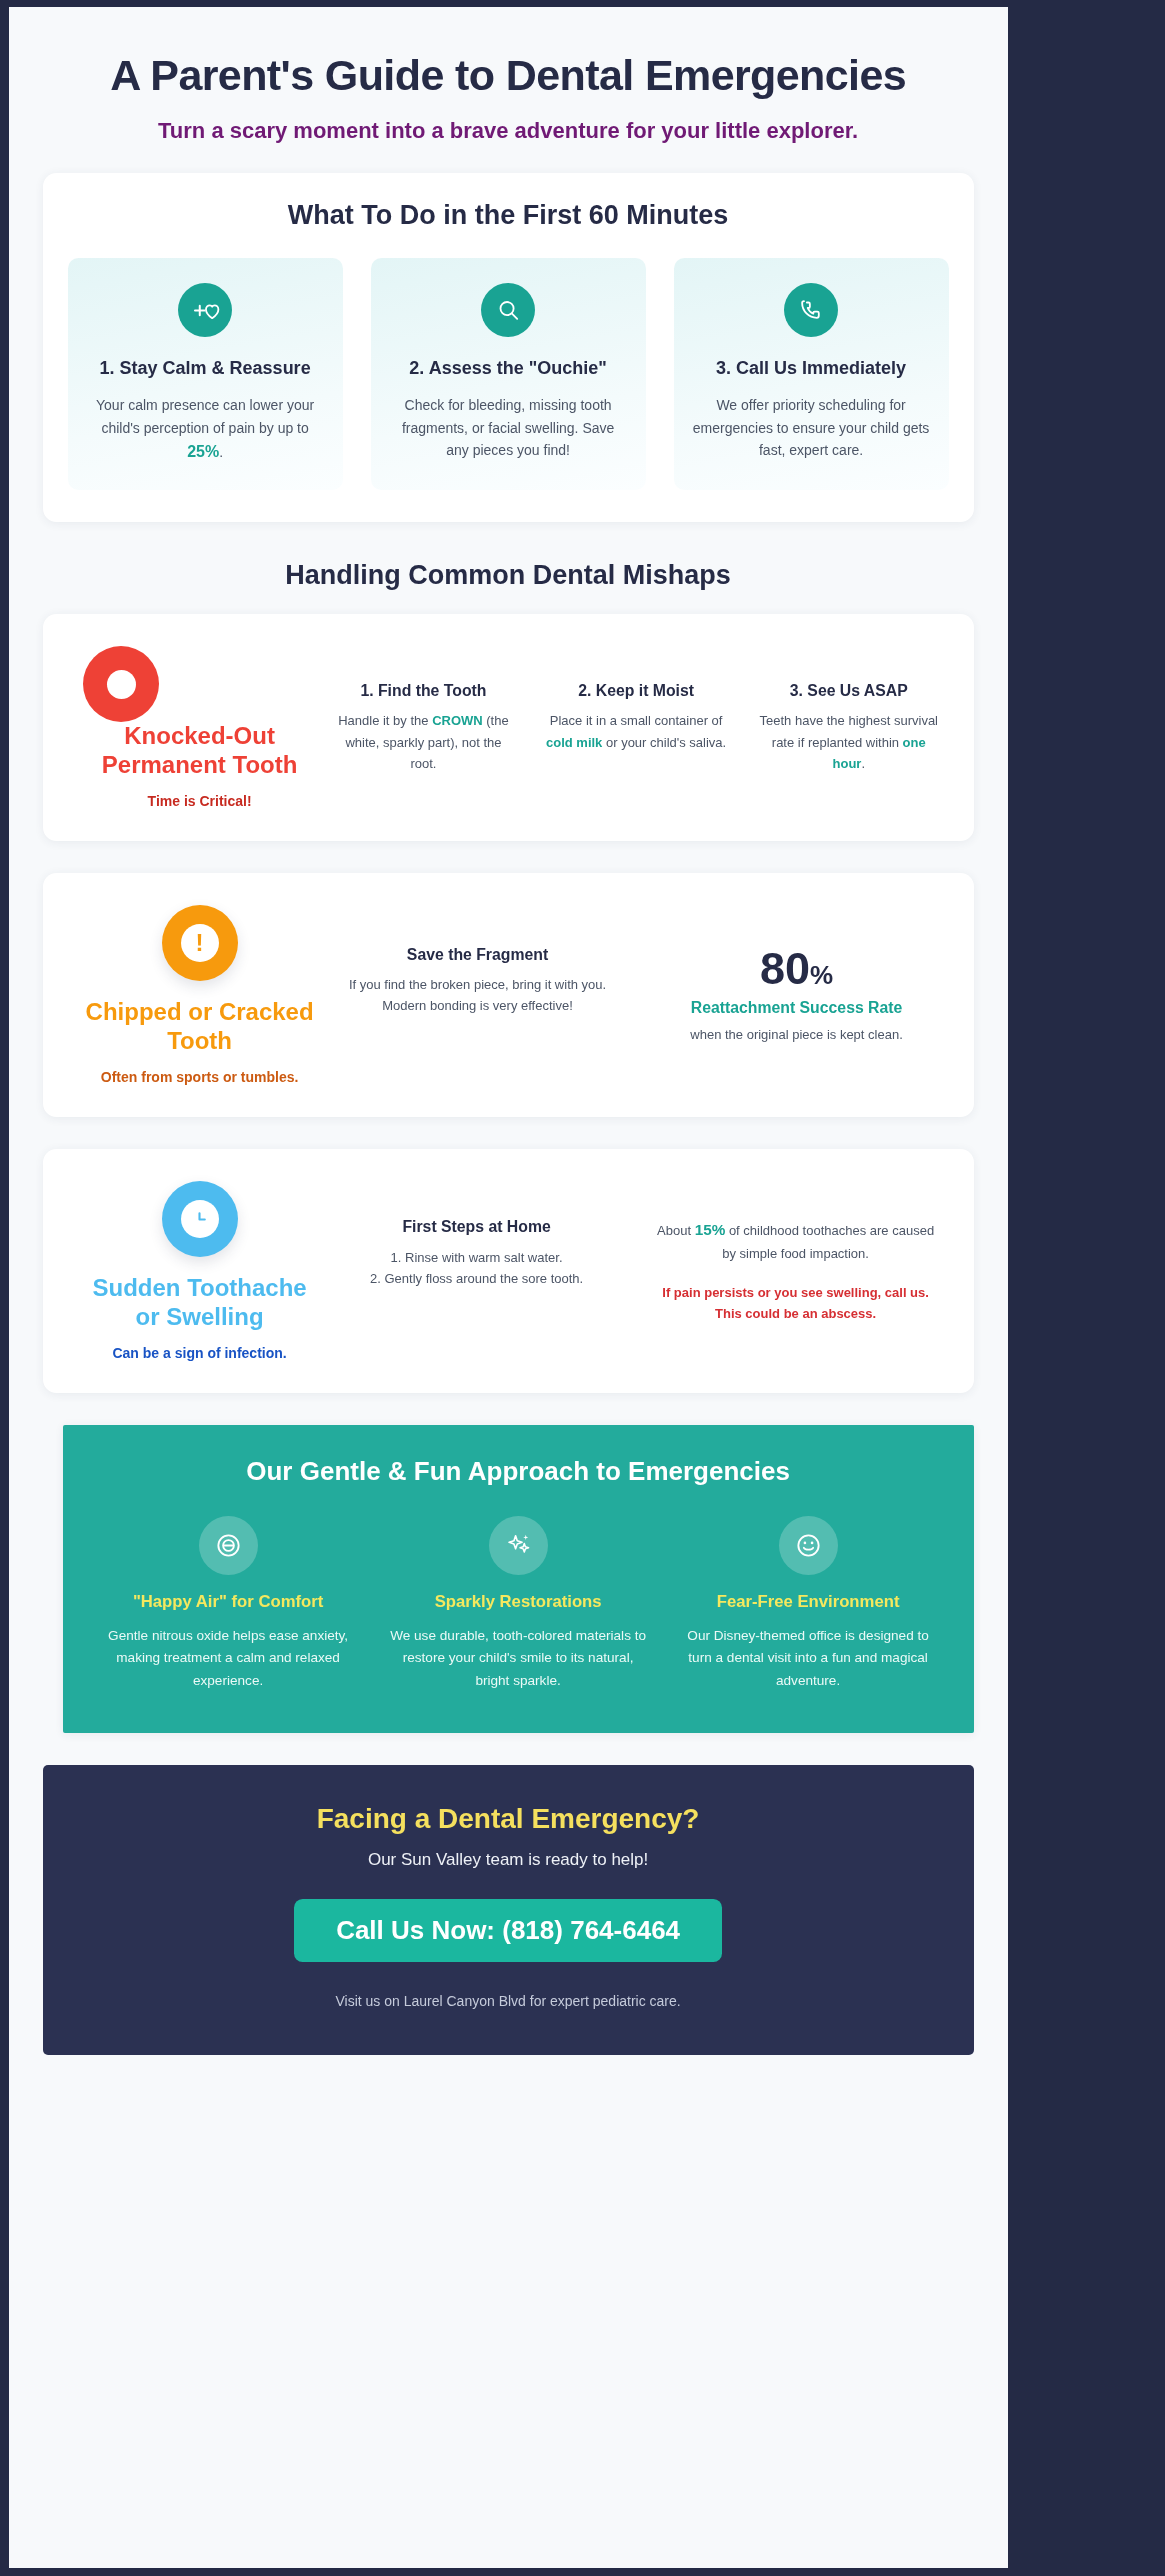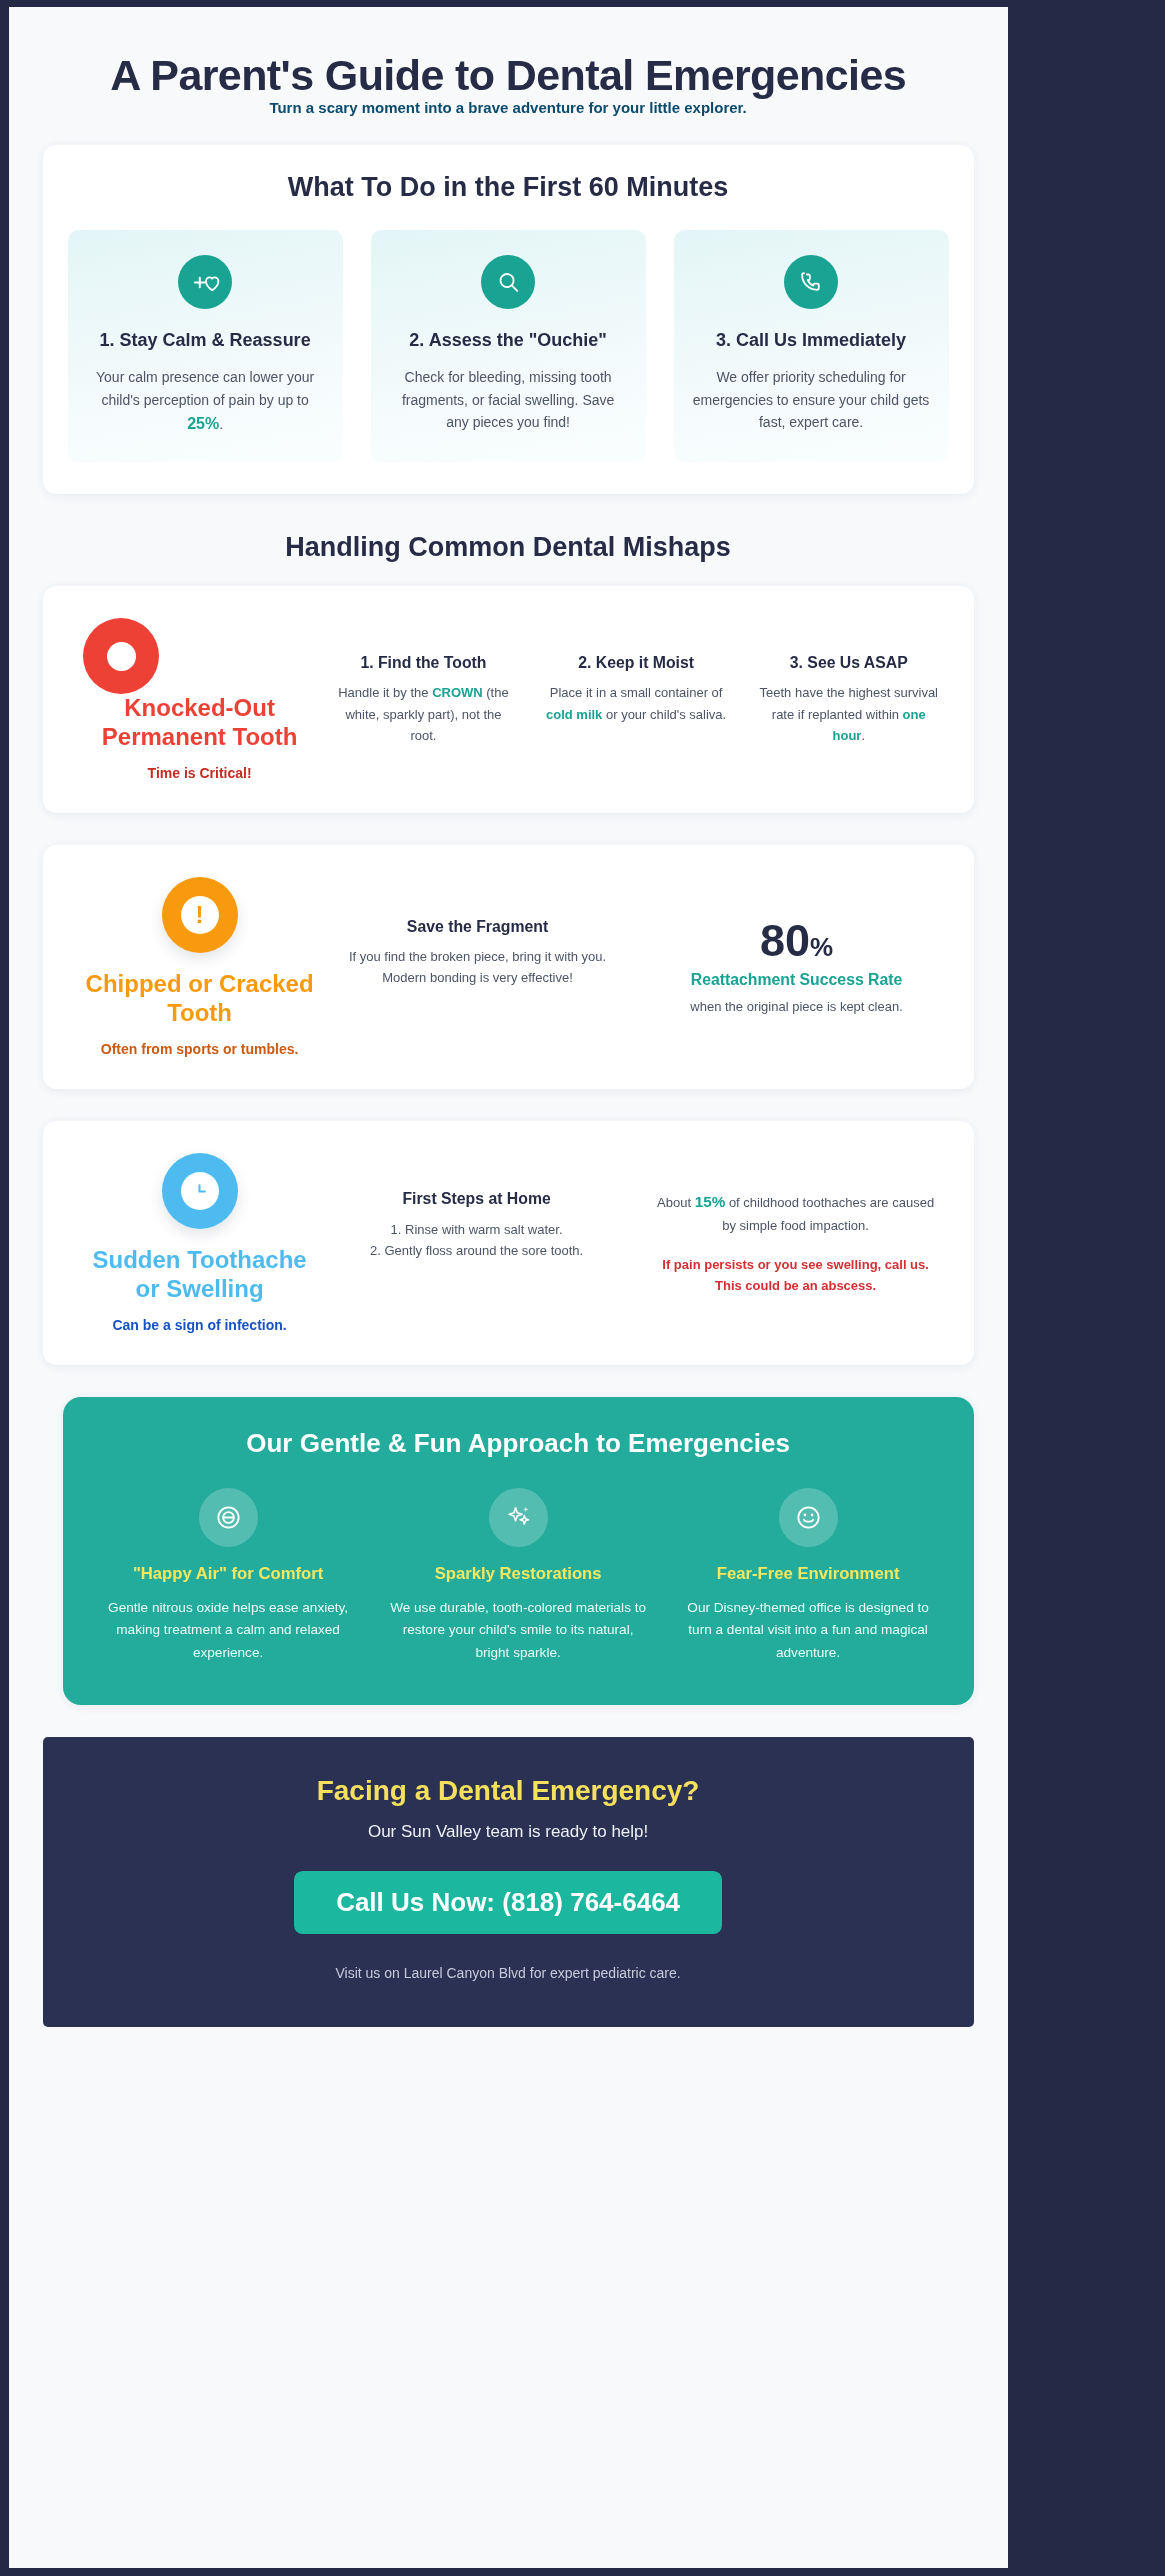--- a/index.html
+++ b/index.html
@@ -27,23 +27,24 @@
   
   .hdr { text-align: center; padding: 13.4px 0 29px 0; }
   .hdr h1 {
     font-size: 43px;
     line-height: 1.1;
     font-weight: 700;
     color: #262b46;
     letter-spacing: -0.6px;
   }
   .hdr .sub {
-    font-size: 15px;
-    font-weight: 700;
-    color: #0c4a6e;
+    margin-top: 19px;
+    font-size: 22px;
+    font-weight: 700;
+    color: #701a75;
   }
 
   
   .card {
     background: #ffffff;
     border-radius: 13.4px;
     box-shadow: 0 1.9px 9.6px rgba(40,50,80,.07);
   }
 
   
@@ -158,21 +159,21 @@
 
   .ico-inner {
     width: 38px; height: 38px; border-radius: 50%; background: #fff;
     display: flex; align-items: center; justify-content: center;
   }
   .bang { font-size: 24px; font-weight: 700; line-height: 1; color: #f79a0d; }
 
   
   .approach {
     background: #23ab9c;
-    border-radius: 18px;
+    border-radius: 2px;
     padding: 31px 32px 40px 32px;
     margin-bottom: 32px;
     box-shadow: 0 1.9px 9.6px rgba(40,50,80,.07);
     margin-left: 20px;
   }
   .approach h2 {
     text-align: center; color: #fff; font-size: 26px; font-weight: 700;
     margin-bottom: 29px;
   }
   .approach .cols { display: flex; gap: 23px; }

